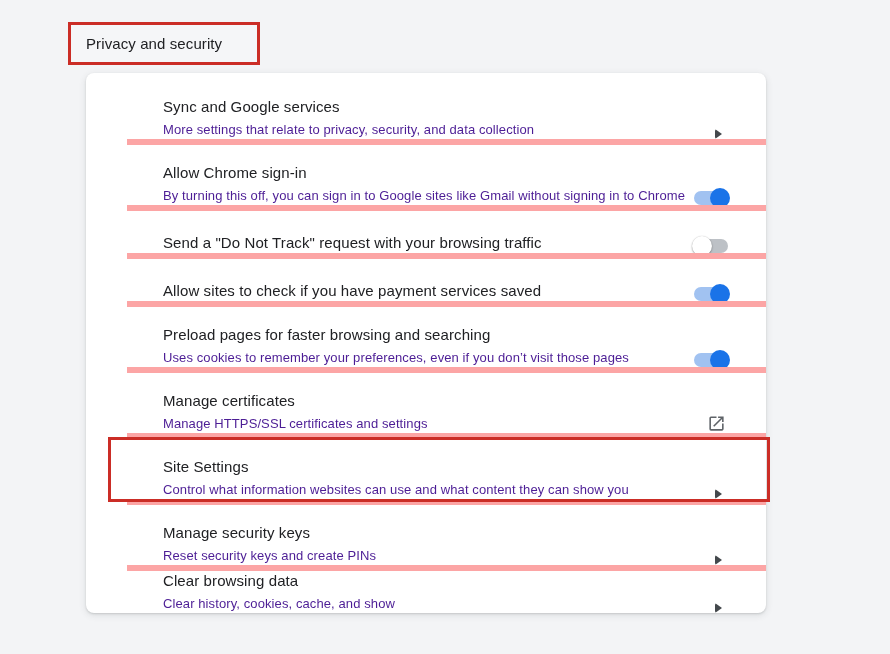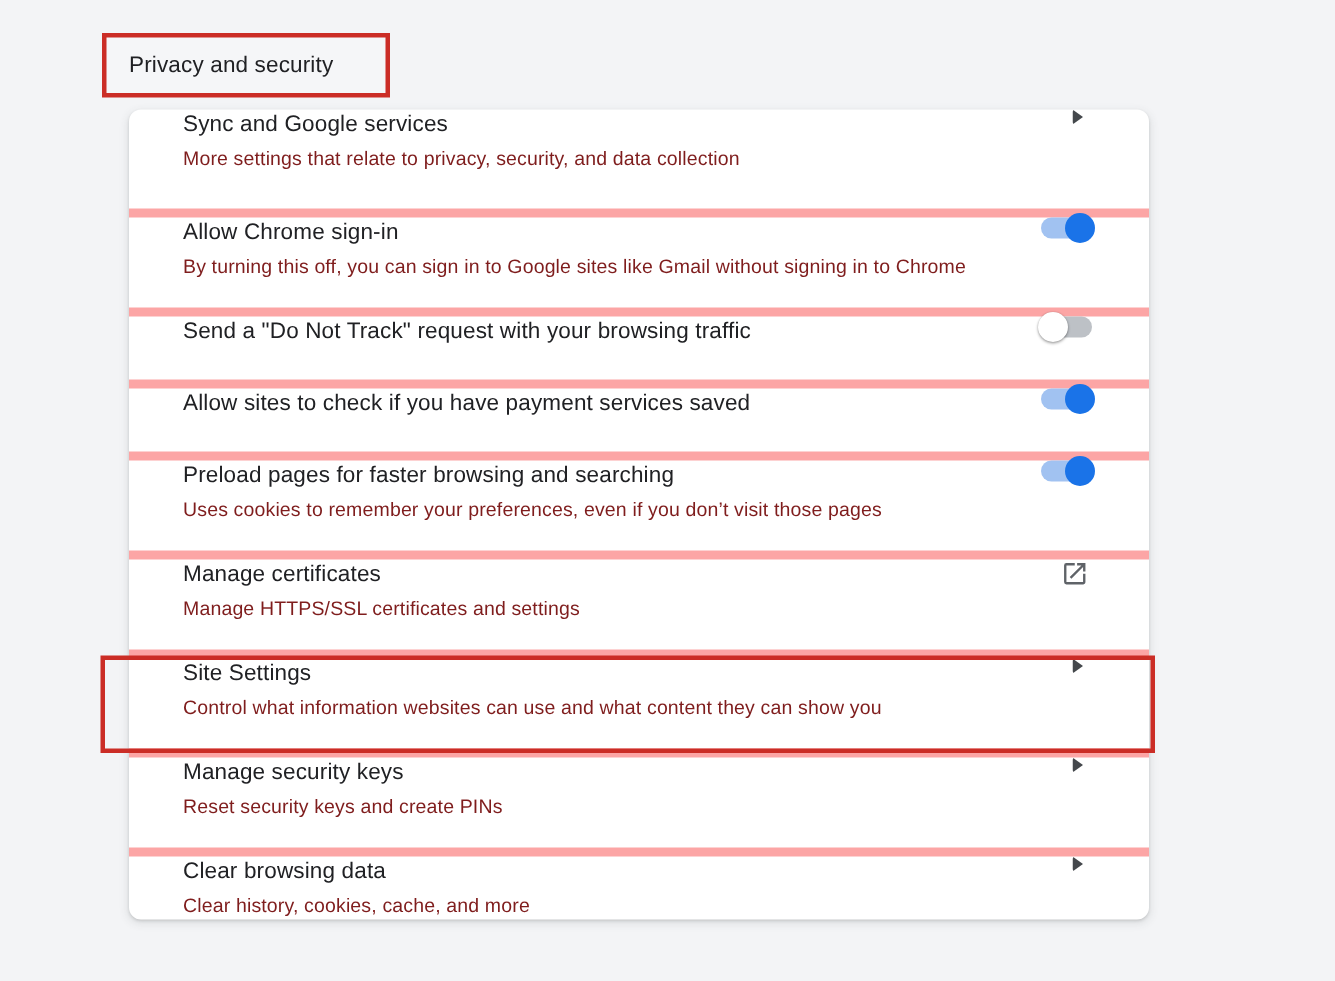--- a/index.html
+++ b/index.html
@@ -28,34 +28,35 @@
   
   .card {
     position:absolute;
     left:86px; top:73px;
     width:680px;
     background:#ffffff;
     border-radius:8px;
     box-shadow:0 1px 2px rgba(60,64,67,.18), 0 2px 6px 1px rgba(60,64,67,.10);
   }
   .row {
-    display:flex; align-items:flex-start;
+    display:flex; align-items:flex-end;
     padding:0 36px;
     position:relative;
+    margin-left:41px;
   }
   .row + .row { border-top:6px solid #fca5a5; }
   .row.h66 { height:66px; }
   .row.h48 { height:48px; }
   .row.h60 { height:48px; }
   .row-text { flex:1; min-width:0; }
   .row-title {
     font-size:15px; color:#202124; line-height:20px; letter-spacing:.1px;
   }
   .row-subtitle {
-    font-size:13px; color:#7f1d1d; line-height:18px; margin-top:4px; letter-spacing:.1px;
+    font-size:13px; color:#4c1d95; line-height:18px; margin-top:4px; letter-spacing:.1px;
   }
   .row-control {
     flex:none; display:flex; align-items:center; justify-content:flex-end;
     min-width:40px;
   }
   
   .arrow {
     width:0; height:0;
     border-left:7px solid #44484c;
     border-top:5px solid transparent;
@@ -181,20 +182,20 @@
       <div class="row-subtitle">Reset security keys and create PINs</div>
     </div>
     <div class="row-control">
       <div class="arrow"></div>
     </div>
   </div>
 
   <div class="row h60">
     <div class="row-text">
       <div class="row-title">Clear browsing data</div>
-      <div class="row-subtitle">Clear history, cookies, cache, and more</div>
+      <div class="row-subtitle">Clear history, cookies, cache, and show</div>
     </div>
     <div class="row-control">
       <div class="arrow"></div>
     </div>
   </div>
 
 </div>
 
 </body></html>

